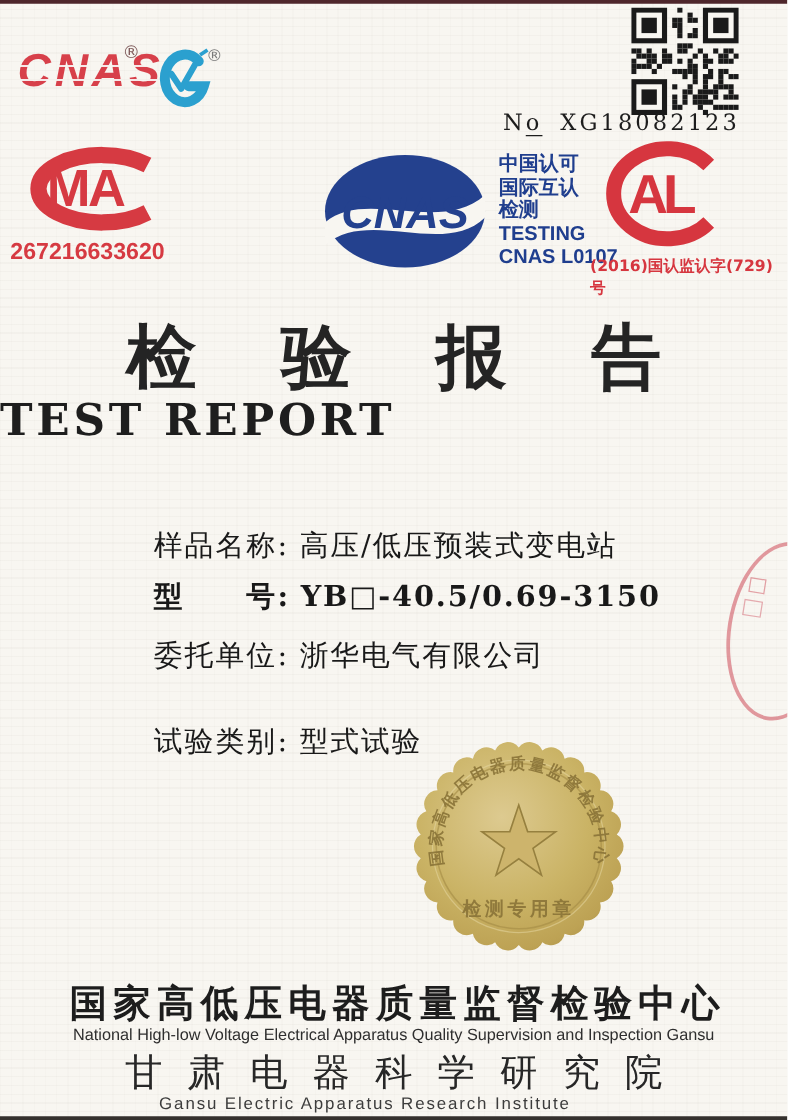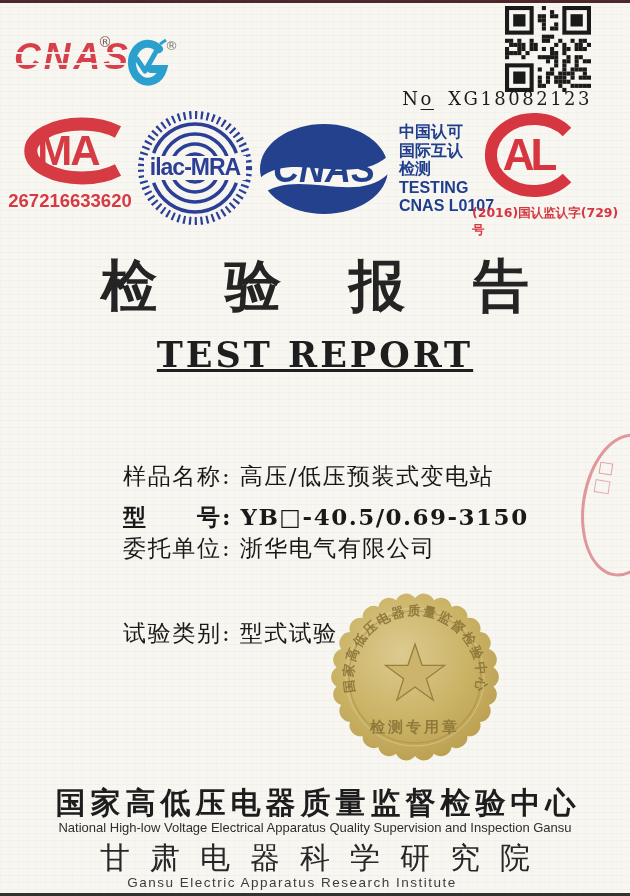--- a/index.html
+++ b/index.html
@@ -38,30 +38,30 @@
   .ilac{left:136px;top:-6px;}
   .cnas{left:257px;top:7px;}
   .acc{left:399px;top:8px;font-weight:800;font-size:16px;line-height:18.5px;color:#1f3e8e;
     font-family:"Liberation Sans",sans-serif;}
   .cal{left:472px;top:-4px;width:158px;text-align:left;}
   .cal-cap{margin-top:0;font-weight:700;font-size:12.5px;color:#d6363f;letter-spacing:0;}
 
   
   .title-zh{left:0;top:249px;width:630px;text-align:center;font-size:56px;font-weight:700;
     letter-spacing:68px;margin-left:34px;color:#242424;}
-  .title-en{left:0;top:334px;width:630px;text-align:center;font-family:"DejaVu Serif",serif;
-    font-weight:700;font-size:35px;letter-spacing:3px;color:#1e1e1e;text-decoration:underline;}
+  .title-en{left:0;top:316px;width:630px;font-family:"DejaVu Serif",serif;
+    font-weight:700;font-size:35px;letter-spacing:3px;color:#1e1e1e;}
 
   
   .field{position:absolute;left:123px;font-family:"DejaVu Serif",serif;font-size:23px;color:#191919;
-    white-space:nowrap;margin-top:40px;}
+    white-space:nowrap;}
   .f-label{display:inline-block;width:97px;text-align:justify;text-align-last:justify;}
   .f-colon{margin:0 10px 0 2px;}
   .f-value{letter-spacing:1.5px;}
-  .f1{top:421px;} .f2{top:462px;font-weight:bold;} .f3{top:493px;} .f4{top:578px;}
+  .f1{top:421px;} .f2{top:462px;font-weight:bold;} .f3{top:509px;} .f4{top:578px;}
 
   
   .seal{left:329px;top:591px;}
 
   
   .stamp{top:433px;right:-38px;width:80px;height:138px;border:3px solid rgba(201,58,74,.5);
     border-radius:50%;transform:rotate(9deg);}
   .stamp .m1{position:absolute;left:9px;top:30px;width:11px;height:10px;border:1.5px solid rgba(201,58,74,.45);}
   .stamp .m2{position:absolute;left:7px;top:48px;width:13px;height:11px;border:1.5px solid rgba(201,58,74,.4);}
 
@@ -227,37 +227,20 @@
 
   <div class="abs certs">
     <div class="abs cma">
       <svg width="124" height="68" viewBox="0 0 124 68">
         <path d="M 110 15 A 51 27 0 1 0 110 53" fill="none" stroke="#d63a42" stroke-width="13"></path>
         <text x="60" y="48" text-anchor="middle" font-family="Liberation Sans, sans-serif" font-weight="900" font-size="42" fill="#d63a42" letter-spacing="-2">MA</text>
       </svg>
       <div class="cma-num">267216633620</div>
     </div>
 
-    <div class="abs ilac">
-      <svg width="118" height="118" viewBox="0 0 118 118">
-        <circle cx="59" cy="59" r="53" fill="none" stroke="#2b3f96" stroke-width="8" stroke-dasharray="2.2 3.6"></circle>
-        <g id="ilac-arcs">
-            <path d="M 45.84 54.24 A 14 14 0 0 1 72.16 54.24" fill="none" stroke="#2b3f96" stroke-width="3.5"></path>
-            <path d="M 45.84 63.76 A 14 14 0 0 0 72.16 63.76" fill="none" stroke="#2b3f96" stroke-width="3.5"></path>
-            <path d="M 36.44 50.84 A 24 24 0 0 1 81.56 50.84" fill="none" stroke="#2b3f96" stroke-width="3.5"></path>
-            <path d="M 36.44 67.16 A 24 24 0 0 0 81.56 67.16" fill="none" stroke="#2b3f96" stroke-width="3.5"></path>
-            <path d="M 27.040000000000003 47.44 A 34 34 0 0 1 90.96 47.44" fill="none" stroke="#2b3f96" stroke-width="3.5"></path>
-            <path d="M 27.040000000000003 70.56 A 34 34 0 0 0 90.96 70.56" fill="none" stroke="#2b3f96" stroke-width="3.5"></path>
-            <path d="M 17.64 44.04 A 44 44 0 0 1 100.36 44.04" fill="none" stroke="#2b3f96" stroke-width="3.5"></path>
-            <path d="M 17.64 73.96000000000001 A 44 44 0 0 0 100.36 73.96000000000001" fill="none" stroke="#2b3f96" stroke-width="3.5"></path>
-          </g>
-        <rect x="8" y="47" width="102" height="24" fill="#f8f6f1"></rect>
-        <text x="59" y="66" text-anchor="middle" font-family="Liberation Sans, sans-serif" font-weight="800" font-size="23" fill="#2b3f96" letter-spacing="-1">ilac-MRA</text>
-      </svg>
-    </div>
 
     <div class="abs cnas">
       <svg width="134" height="94" viewBox="0 0 134 94">
         <ellipse cx="67" cy="47" rx="64" ry="45" fill="#24418e"></ellipse>
         <path d="M 3 56 C 35 28 95 66 131 34 L 131 52 C 98 84 38 44 3 74 Z" fill="#f8f6f1"></path>
         <text x="67" y="60" text-anchor="middle" font-family="Liberation Sans, sans-serif" font-weight="800" font-style="italic" font-size="36" fill="#24418e" letter-spacing="0">CNAS</text>
       </svg>
     </div>
 
     <div class="abs acc">

